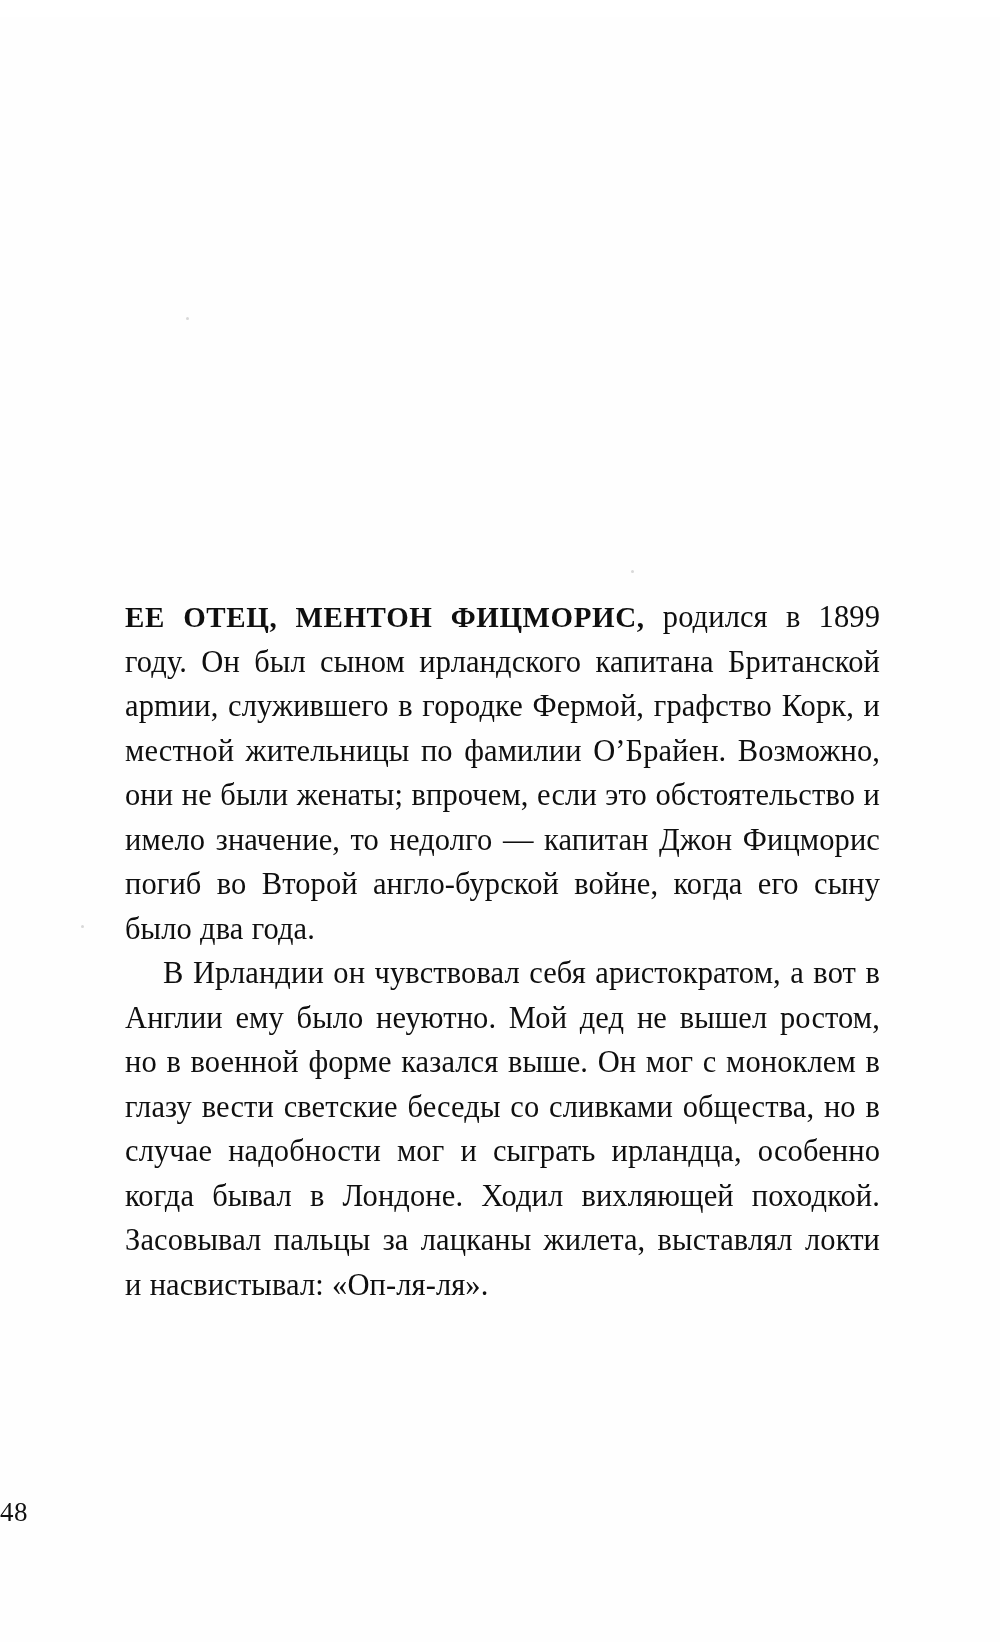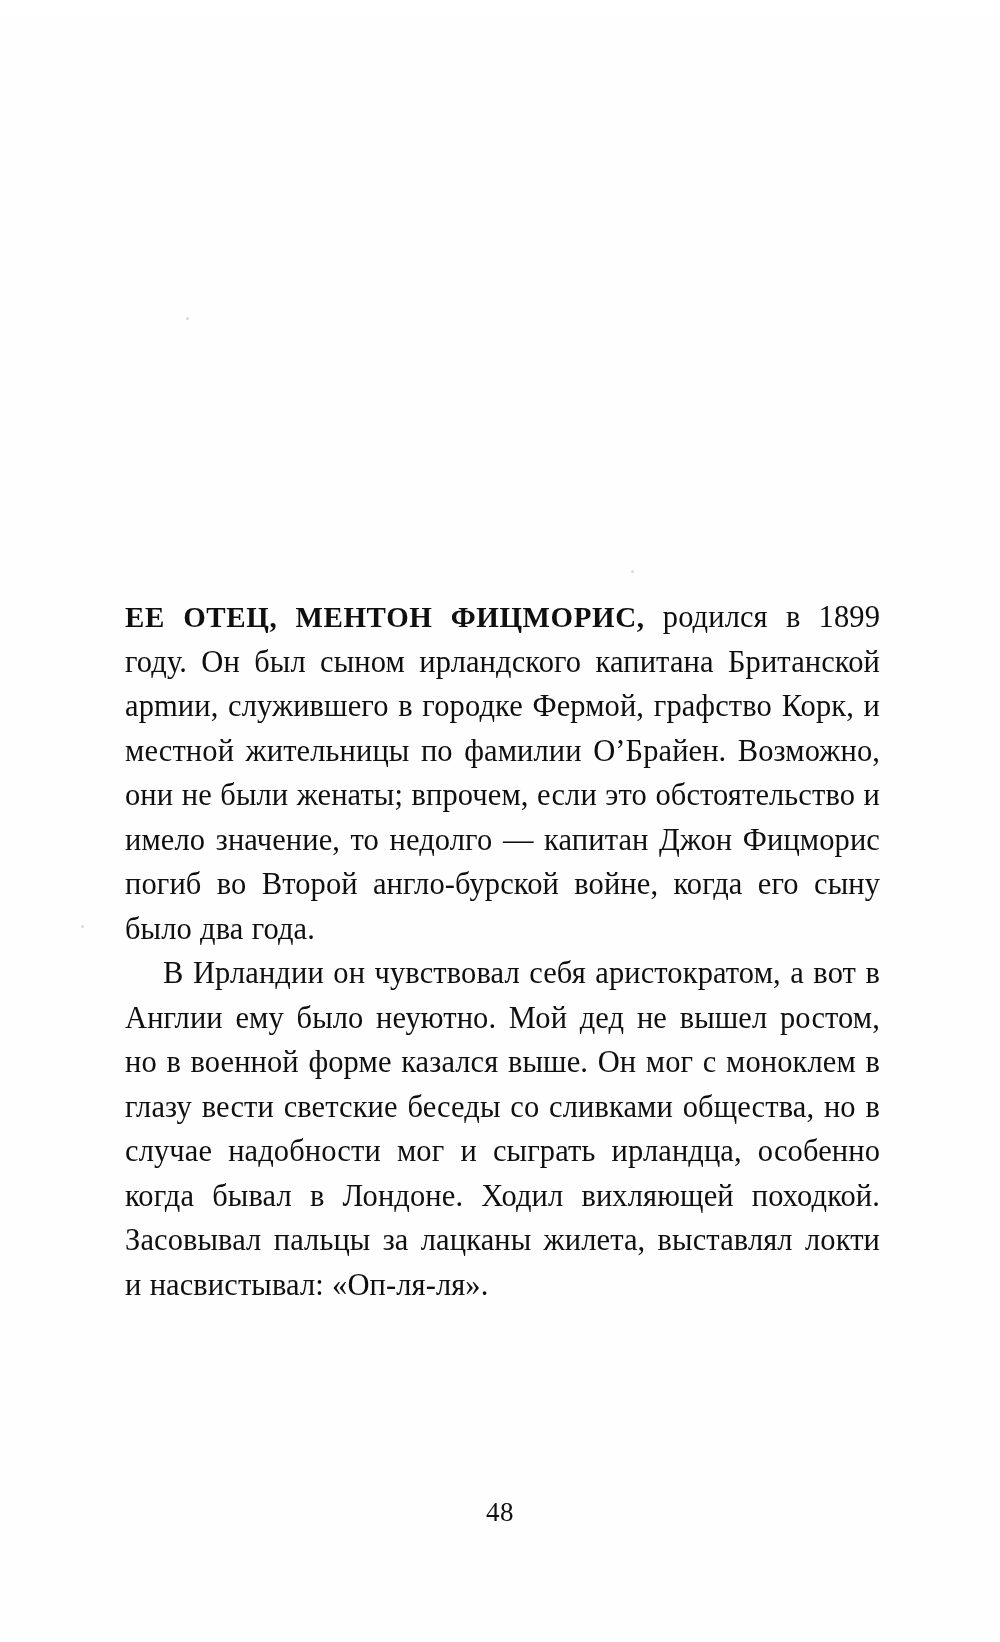--- a/index.html
+++ b/index.html
@@ -45,21 +45,21 @@
   .opening .lead {
     font-weight: bold;
     font-size: 29px;
     letter-spacing: 0.6px;
   }
   .folio {
     position: absolute;
     left: 0;
     top: 1480px;
     width: 1000px;
-    text-align: center;
+    text-align: left;
     font-size: 27px;
     color: #111;
     letter-spacing: 0.5px;
   }
   .speck {
     position: absolute;
     background: #d8d8d8;
     width: 3px;
     height: 3px;
     border-radius: 50%;

